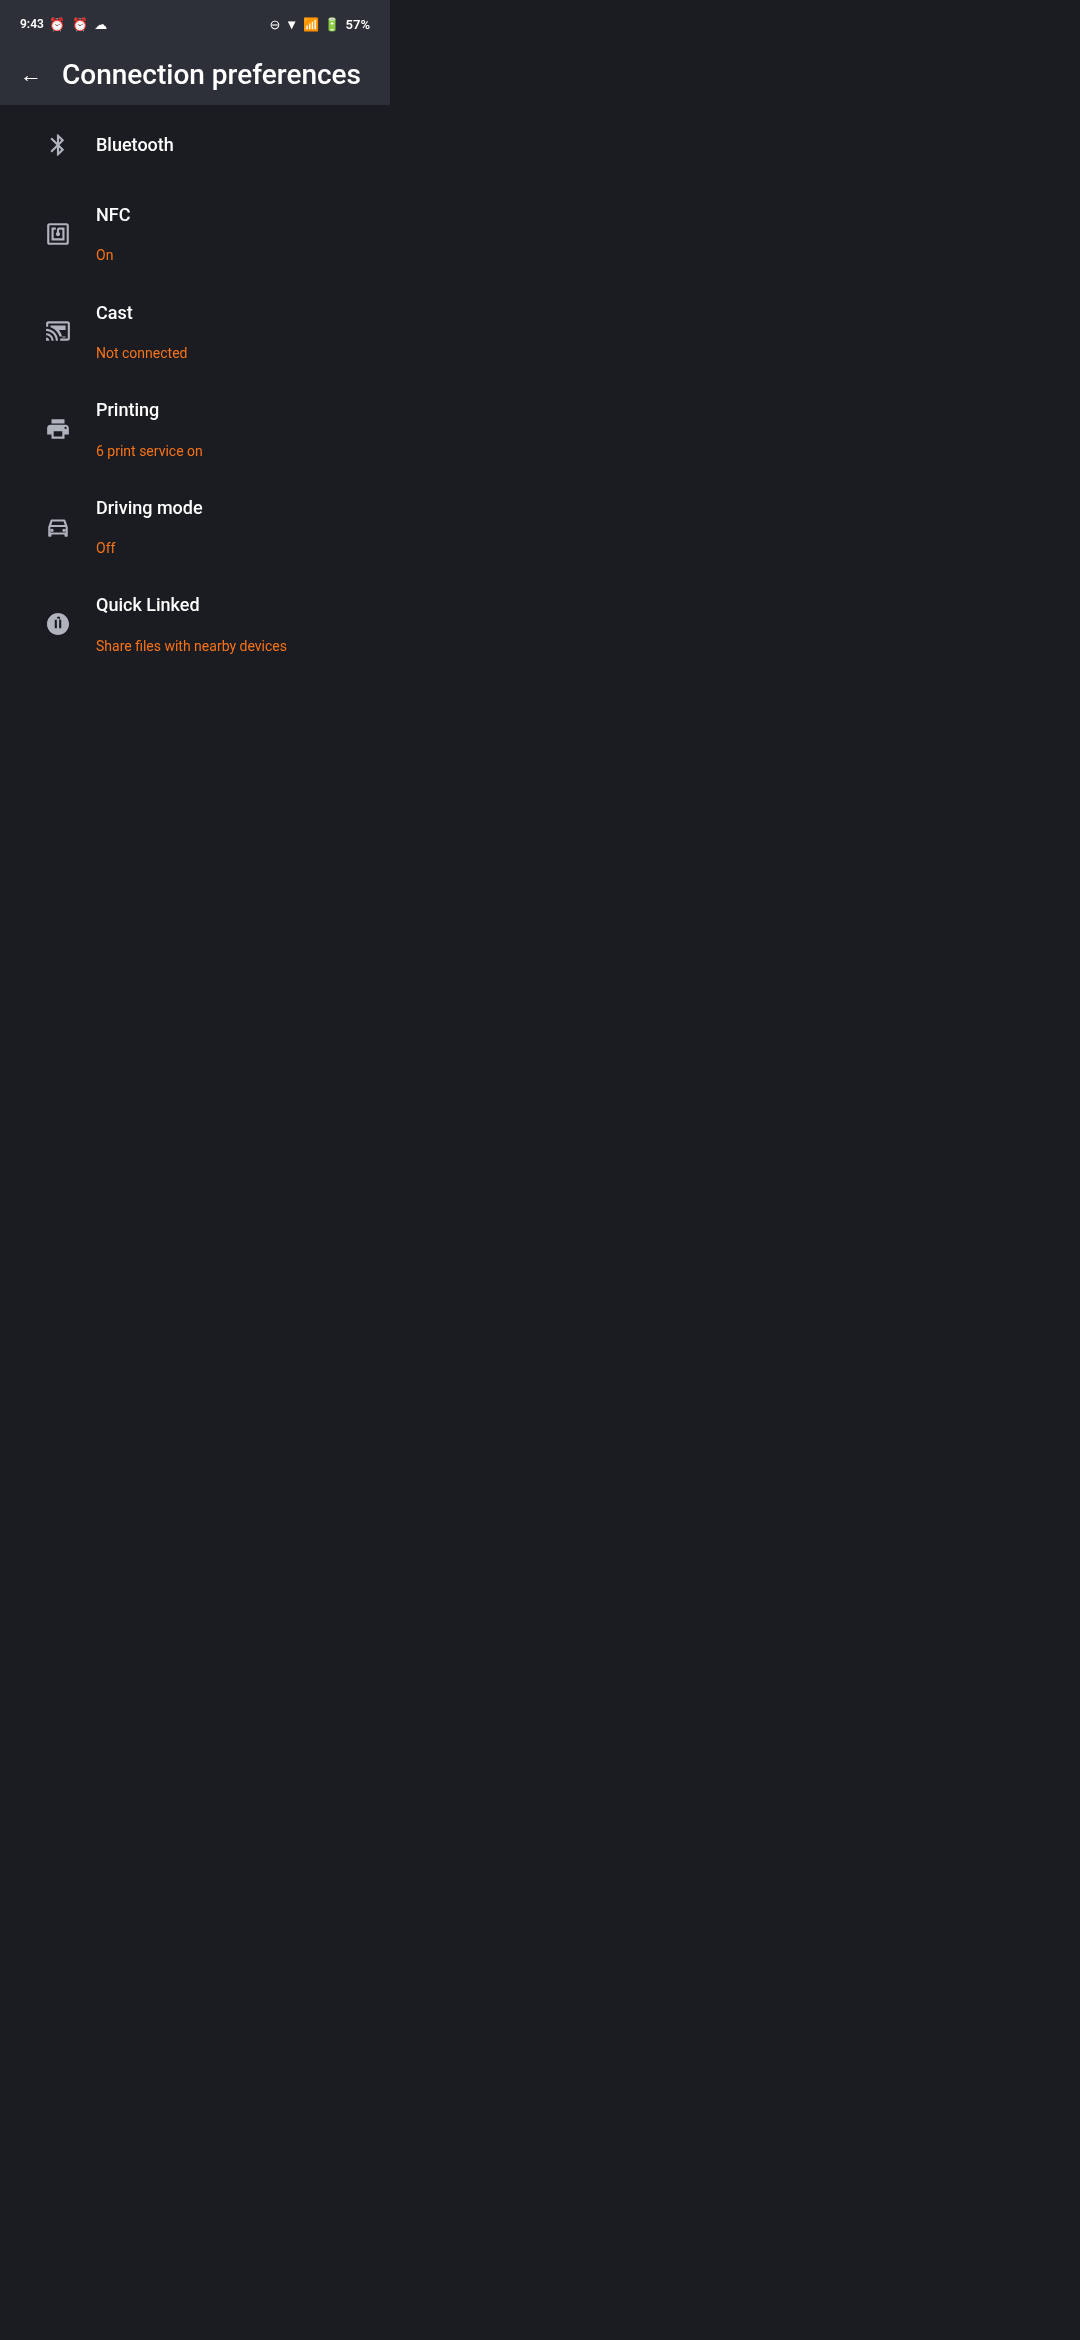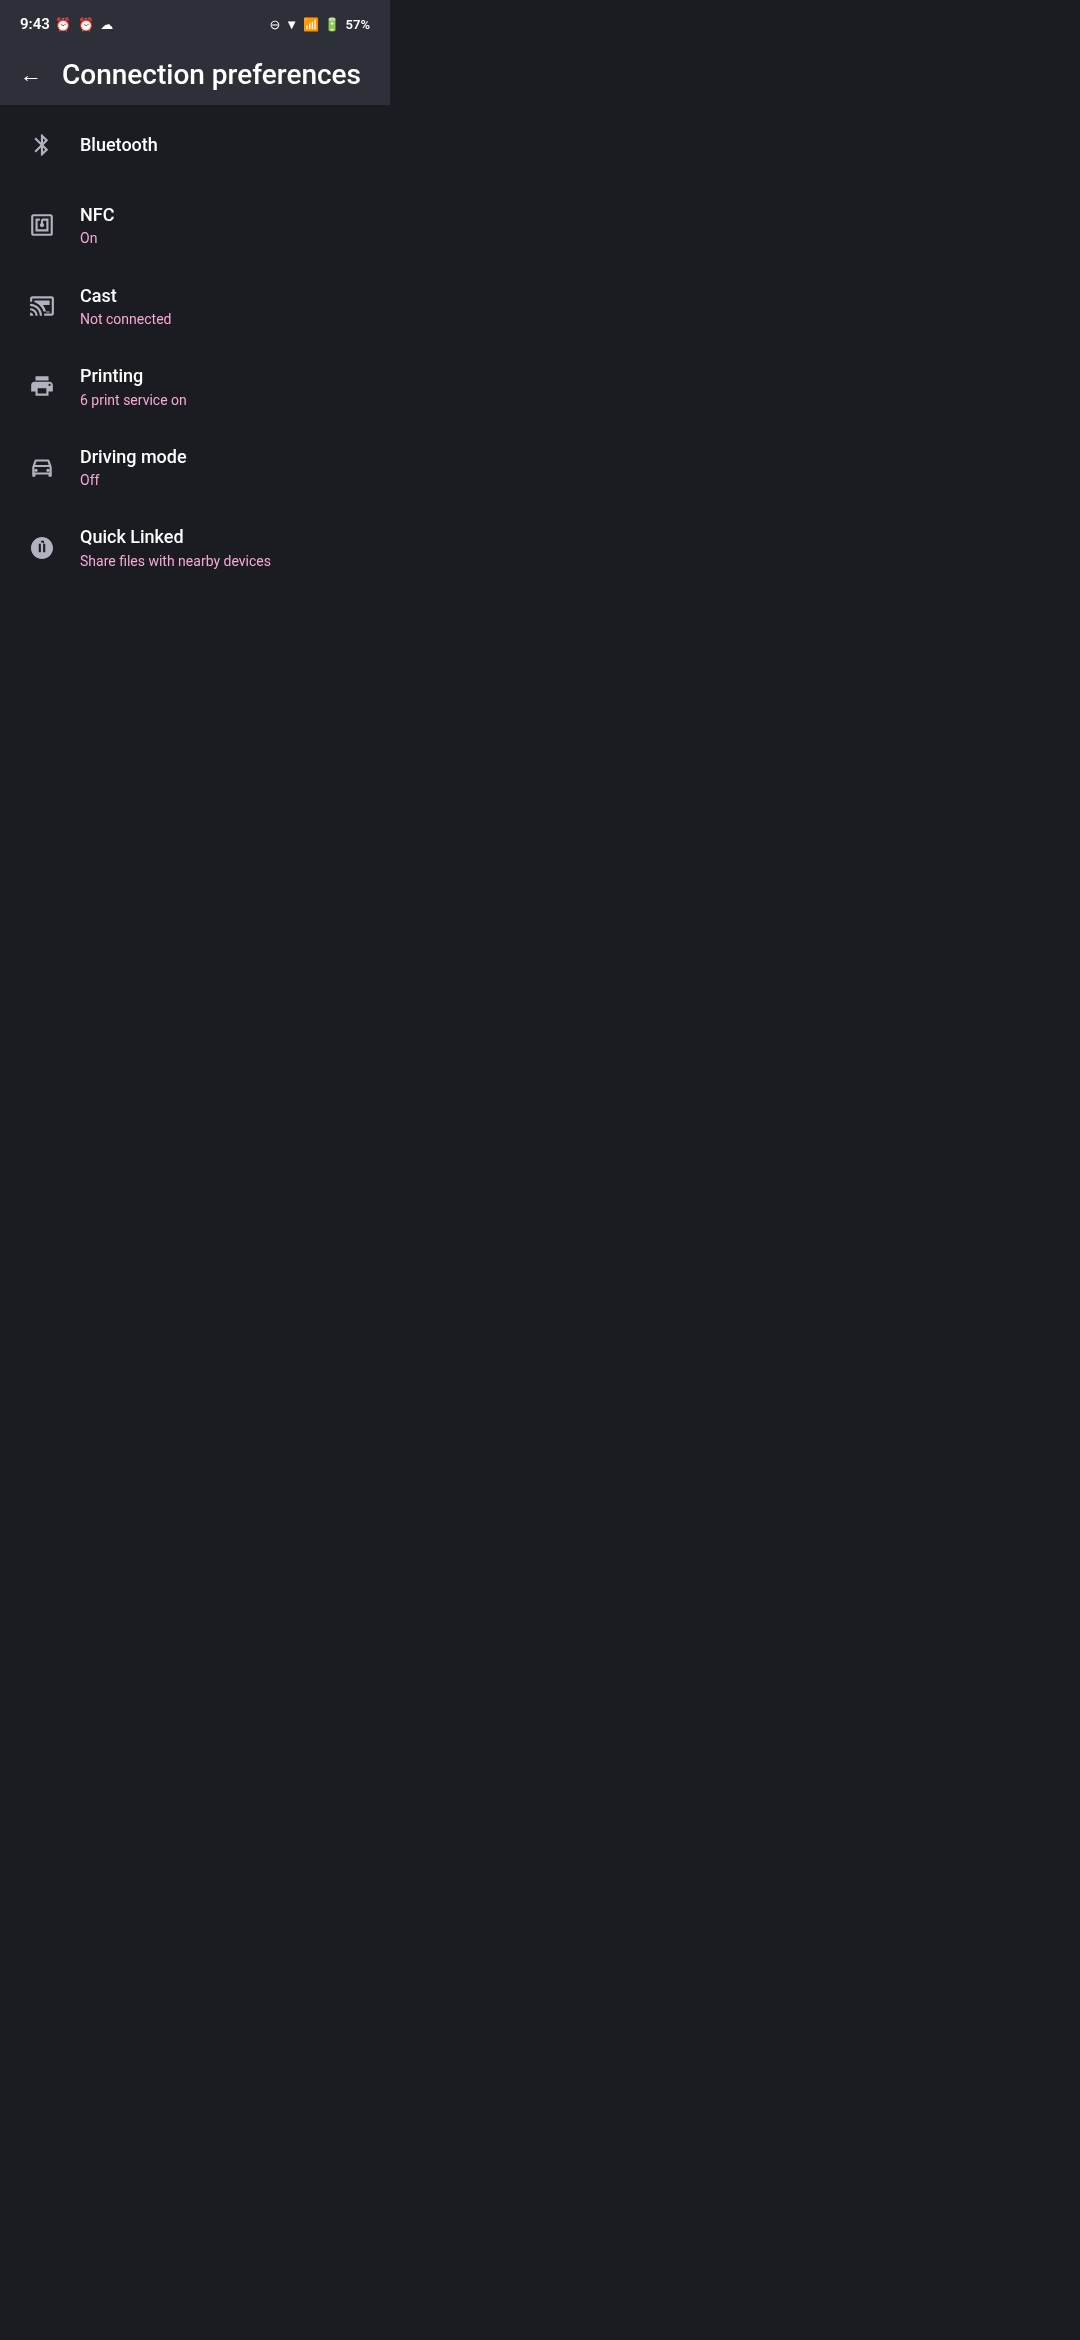--- a/index.html
+++ b/index.html
@@ -21,21 +21,21 @@
     .status-bar {
       display: flex;
       justify-content: space-between;
       align-items: center;
       padding: 10px 20px 6px 20px;
       background-color: #2d3038;
       height: 44px;
     }
 
     .status-time {
-      font-size: 15px;
+      font-size: 12px;
       font-weight: 600;
       color: #ffffff;
     }
 
     .status-icons {
       display: flex;
       align-items: center;
       gap: 5px;
       font-size: 13px;
       color: #ffffff;
@@ -73,21 +73,21 @@
       color: #ffffff;
     }
 
     .settings-list {
       padding: 0;
     }
 
     .settings-item {
       display: flex;
       align-items: center;
-      padding: 18px 20px;
+      padding: 18px 36px;
       cursor: pointer;
       min-height: 80px;
     }
 
     .item-icon {
       width: 44px;
       display: flex;
       align-items: center;
       justify-content: center;
       flex-shrink: 0;
@@ -102,22 +102,22 @@
 
     .item-title {
       font-size: 18px;
       font-weight: 500;
       color: #ffffff;
       line-height: 1.3;
     }
 
     .item-subtitle {
       font-size: 14px;
-      color: #f9a8d4;
-      margin-top: 3px;
+      color: #f97316;
+      margin-top: 20px;
       line-height: 1.3;
     }
 
     svg {
       width: 26px;
       height: 26px;
       fill: #b0b3bd;
     }
 
     .battery-text {

